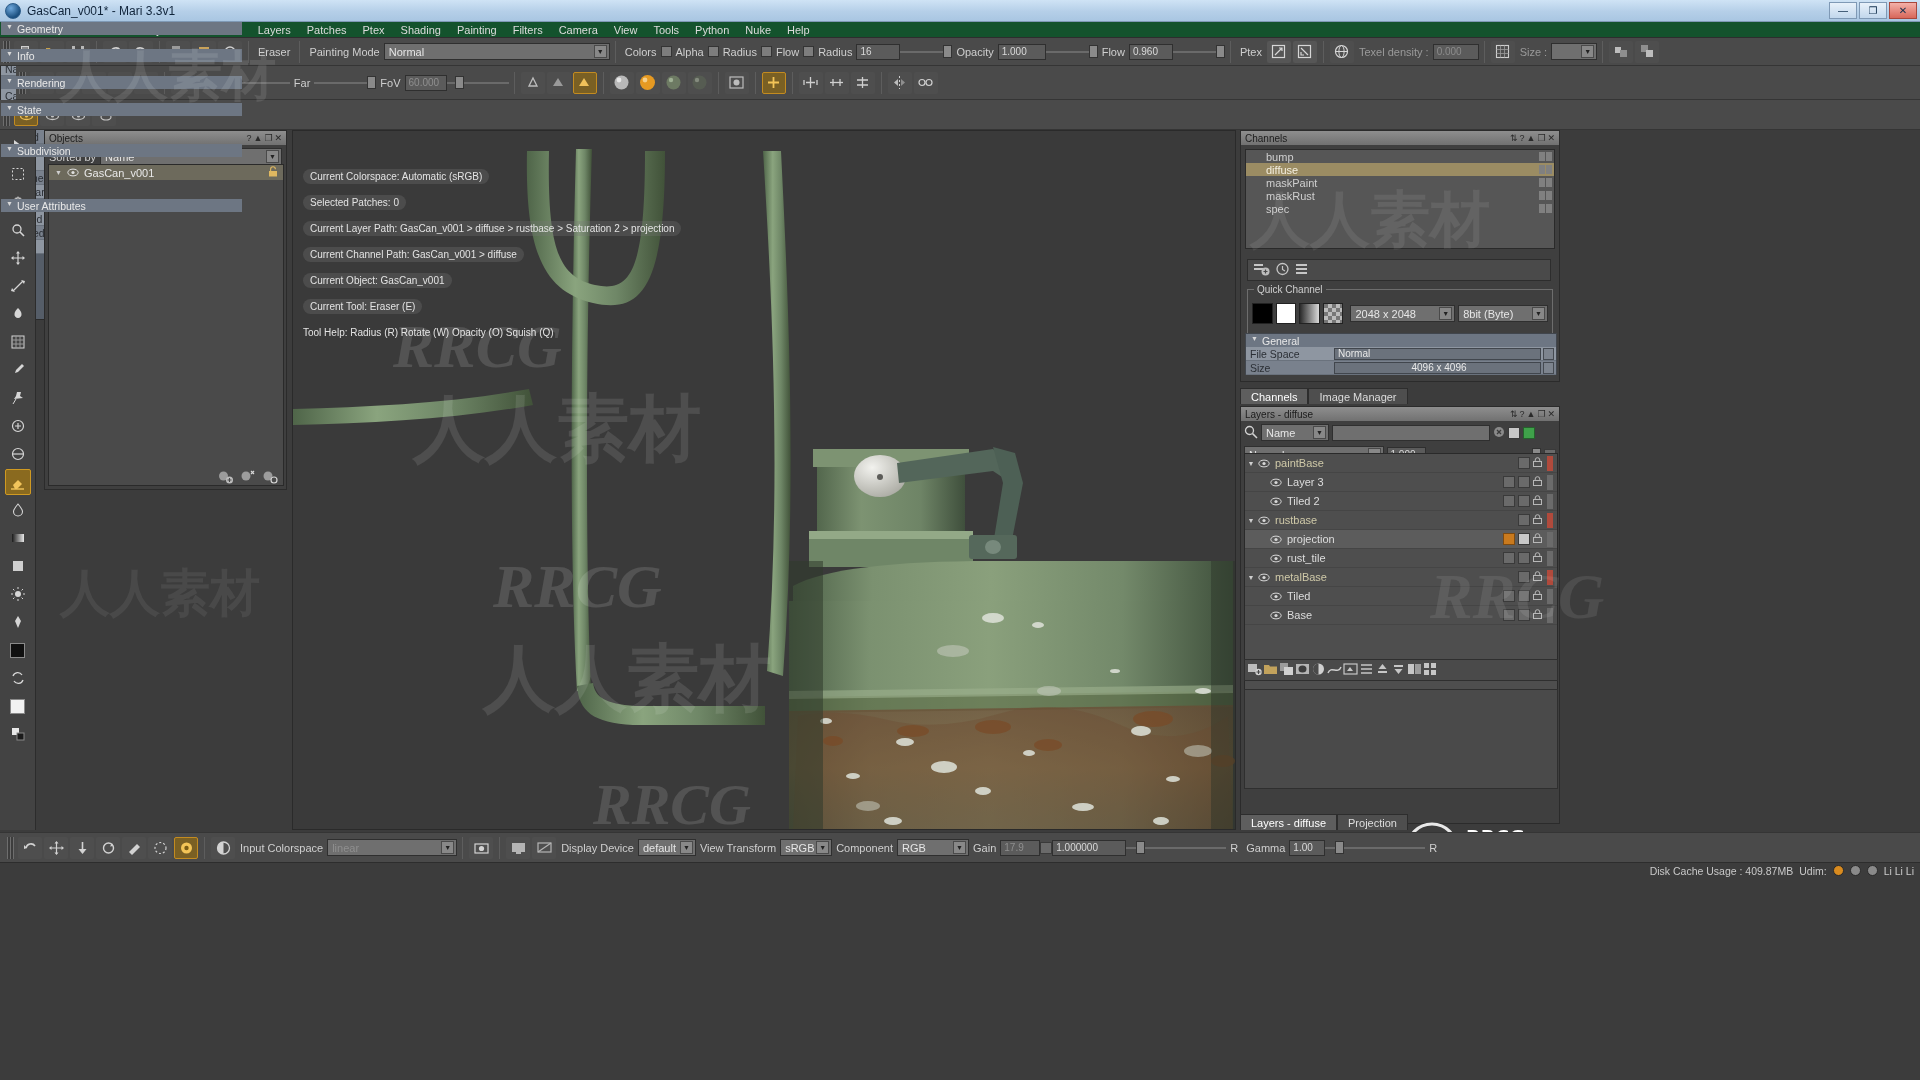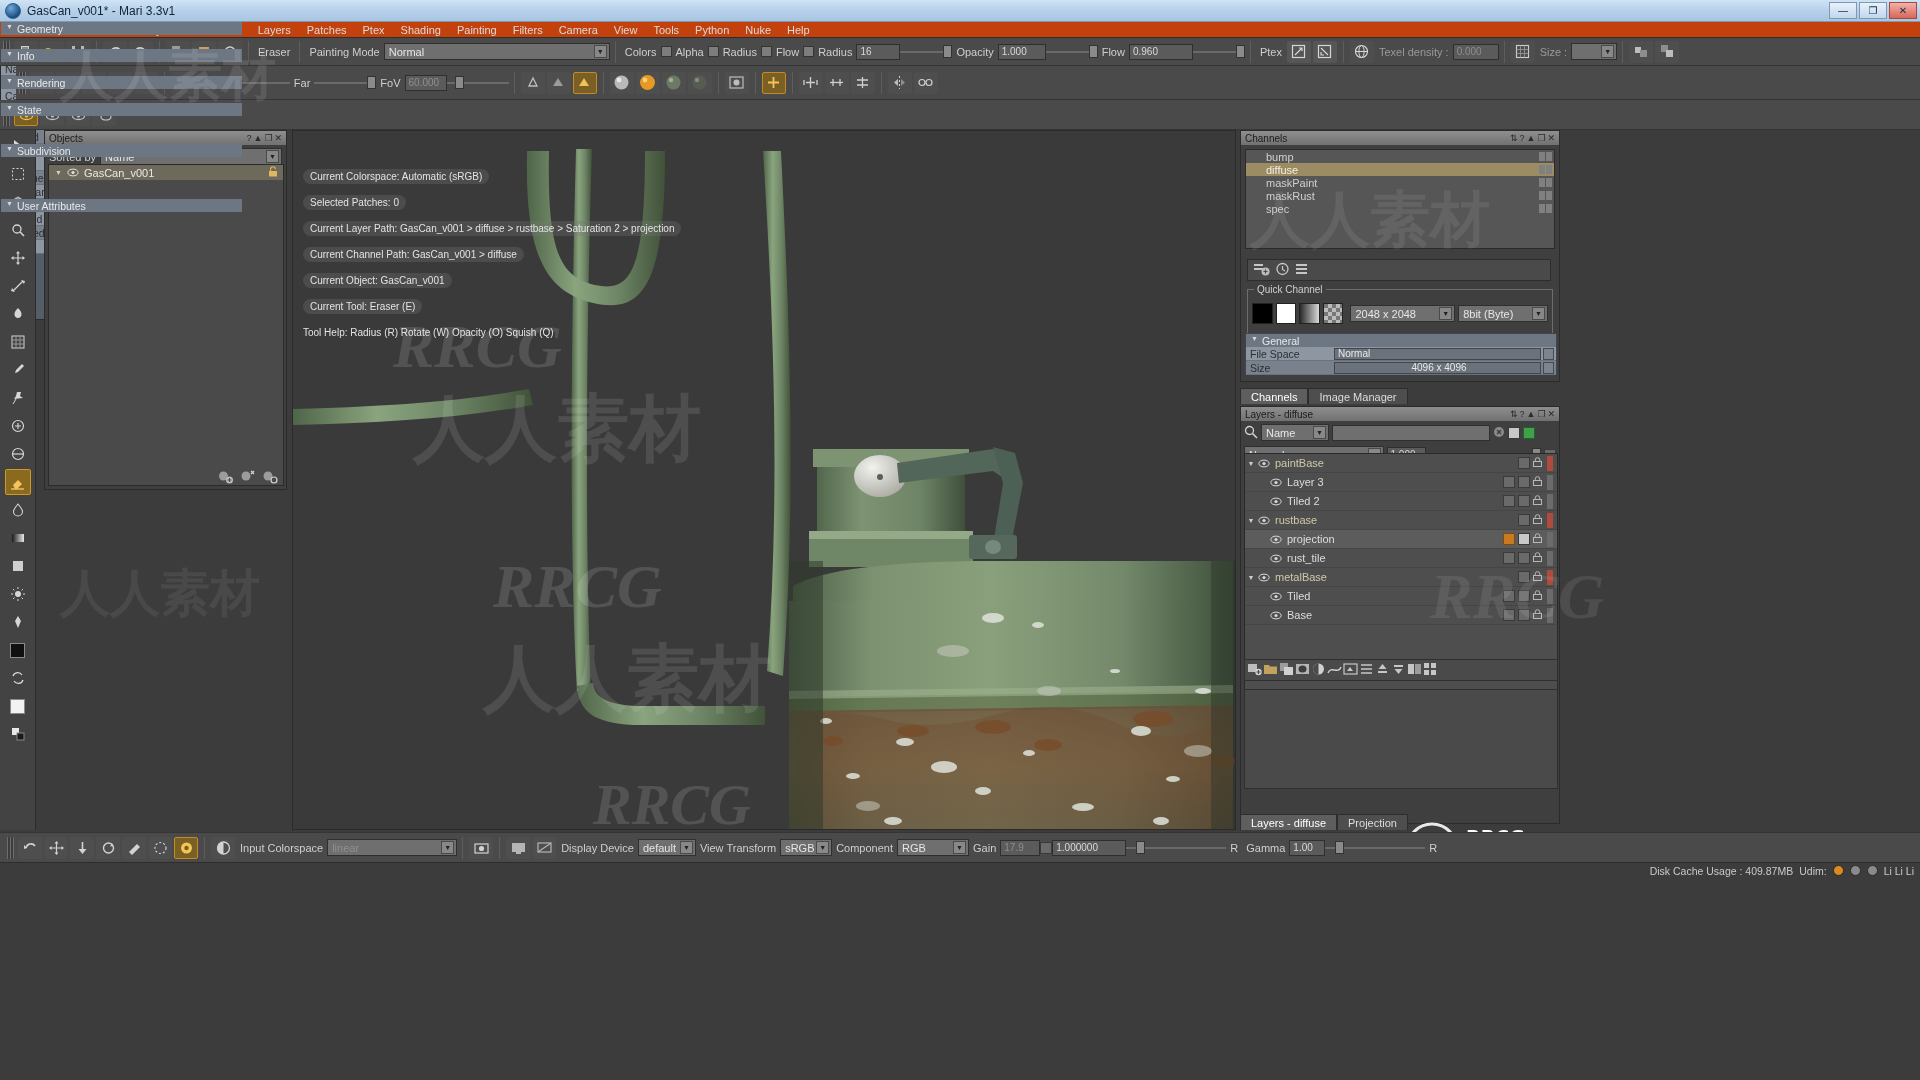--- a/index.html
+++ b/index.html
@@ -28,21 +28,21 @@
   .tb-btn{
     width:28px;height:17px;background:linear-gradient(#e8f1fa,#c2d7ec);
     border:1px solid #7f99b5; display:flex;align-items:center;justify-content:center;
     color:#12304e; font-size:10px; line-height:1;
   }
   .tb-btn.close{ background:linear-gradient(#f3b0a8,#d8675a); border-color:#a8473c; }
 
   
   .menubar{
     position:absolute; left:0; top:22px; width:1920px; height:16px;
-    background:#c2410c; display:flex; align-items:center; padding-left:4px;
+    background:#14532d; display:flex; align-items:center; padding-left:4px;
     border-bottom:1px solid #2e2e2e;
   }
   .menubar .mi{ padding:0 8px; font-size:11px; color:#dcdcdc; line-height:16px; }
 
   
   .tbrow{ position:absolute; left:0; width:1920px; background:#4a4a4a;
           border-bottom:1px solid #353535; display:flex; align-items:center; }
   #tbrow1{ top:38px; height:28px; }
   #tbrow2{ top:66px; height:34px;margin-left:16px; }
   #tbrow3{ top:100px; height:30px; }
@@ -330,21 +330,21 @@
       </div>
 
     <div class="lbl">Opacity</div>
     <div class="numfield" style="width:48px;">1.000</div>
     <div class="slider">
         <div class="tr"></div>
         <div class="hd"></div>
       </div>
 
     <div class="lbl">Flow</div>
-    <div class="numfield" style="width:64px;">0.960</div>
+    <div class="numfield" style="width:44px;">0.960</div>
     <div class="slider">
         <div class="tr"></div>
         <div class="hd"></div>
       </div>
 
     <div class="sep"></div>
     <div class="lbl">Ptex</div>
     <div class="tbtn">
       <svg width="15" height="15" viewBox="0 0 15 15">
           <rect x="1.5" y="1.5" width="12" height="12" fill="none" stroke="#d6d6d6" stroke-width="1.2"></rect>

